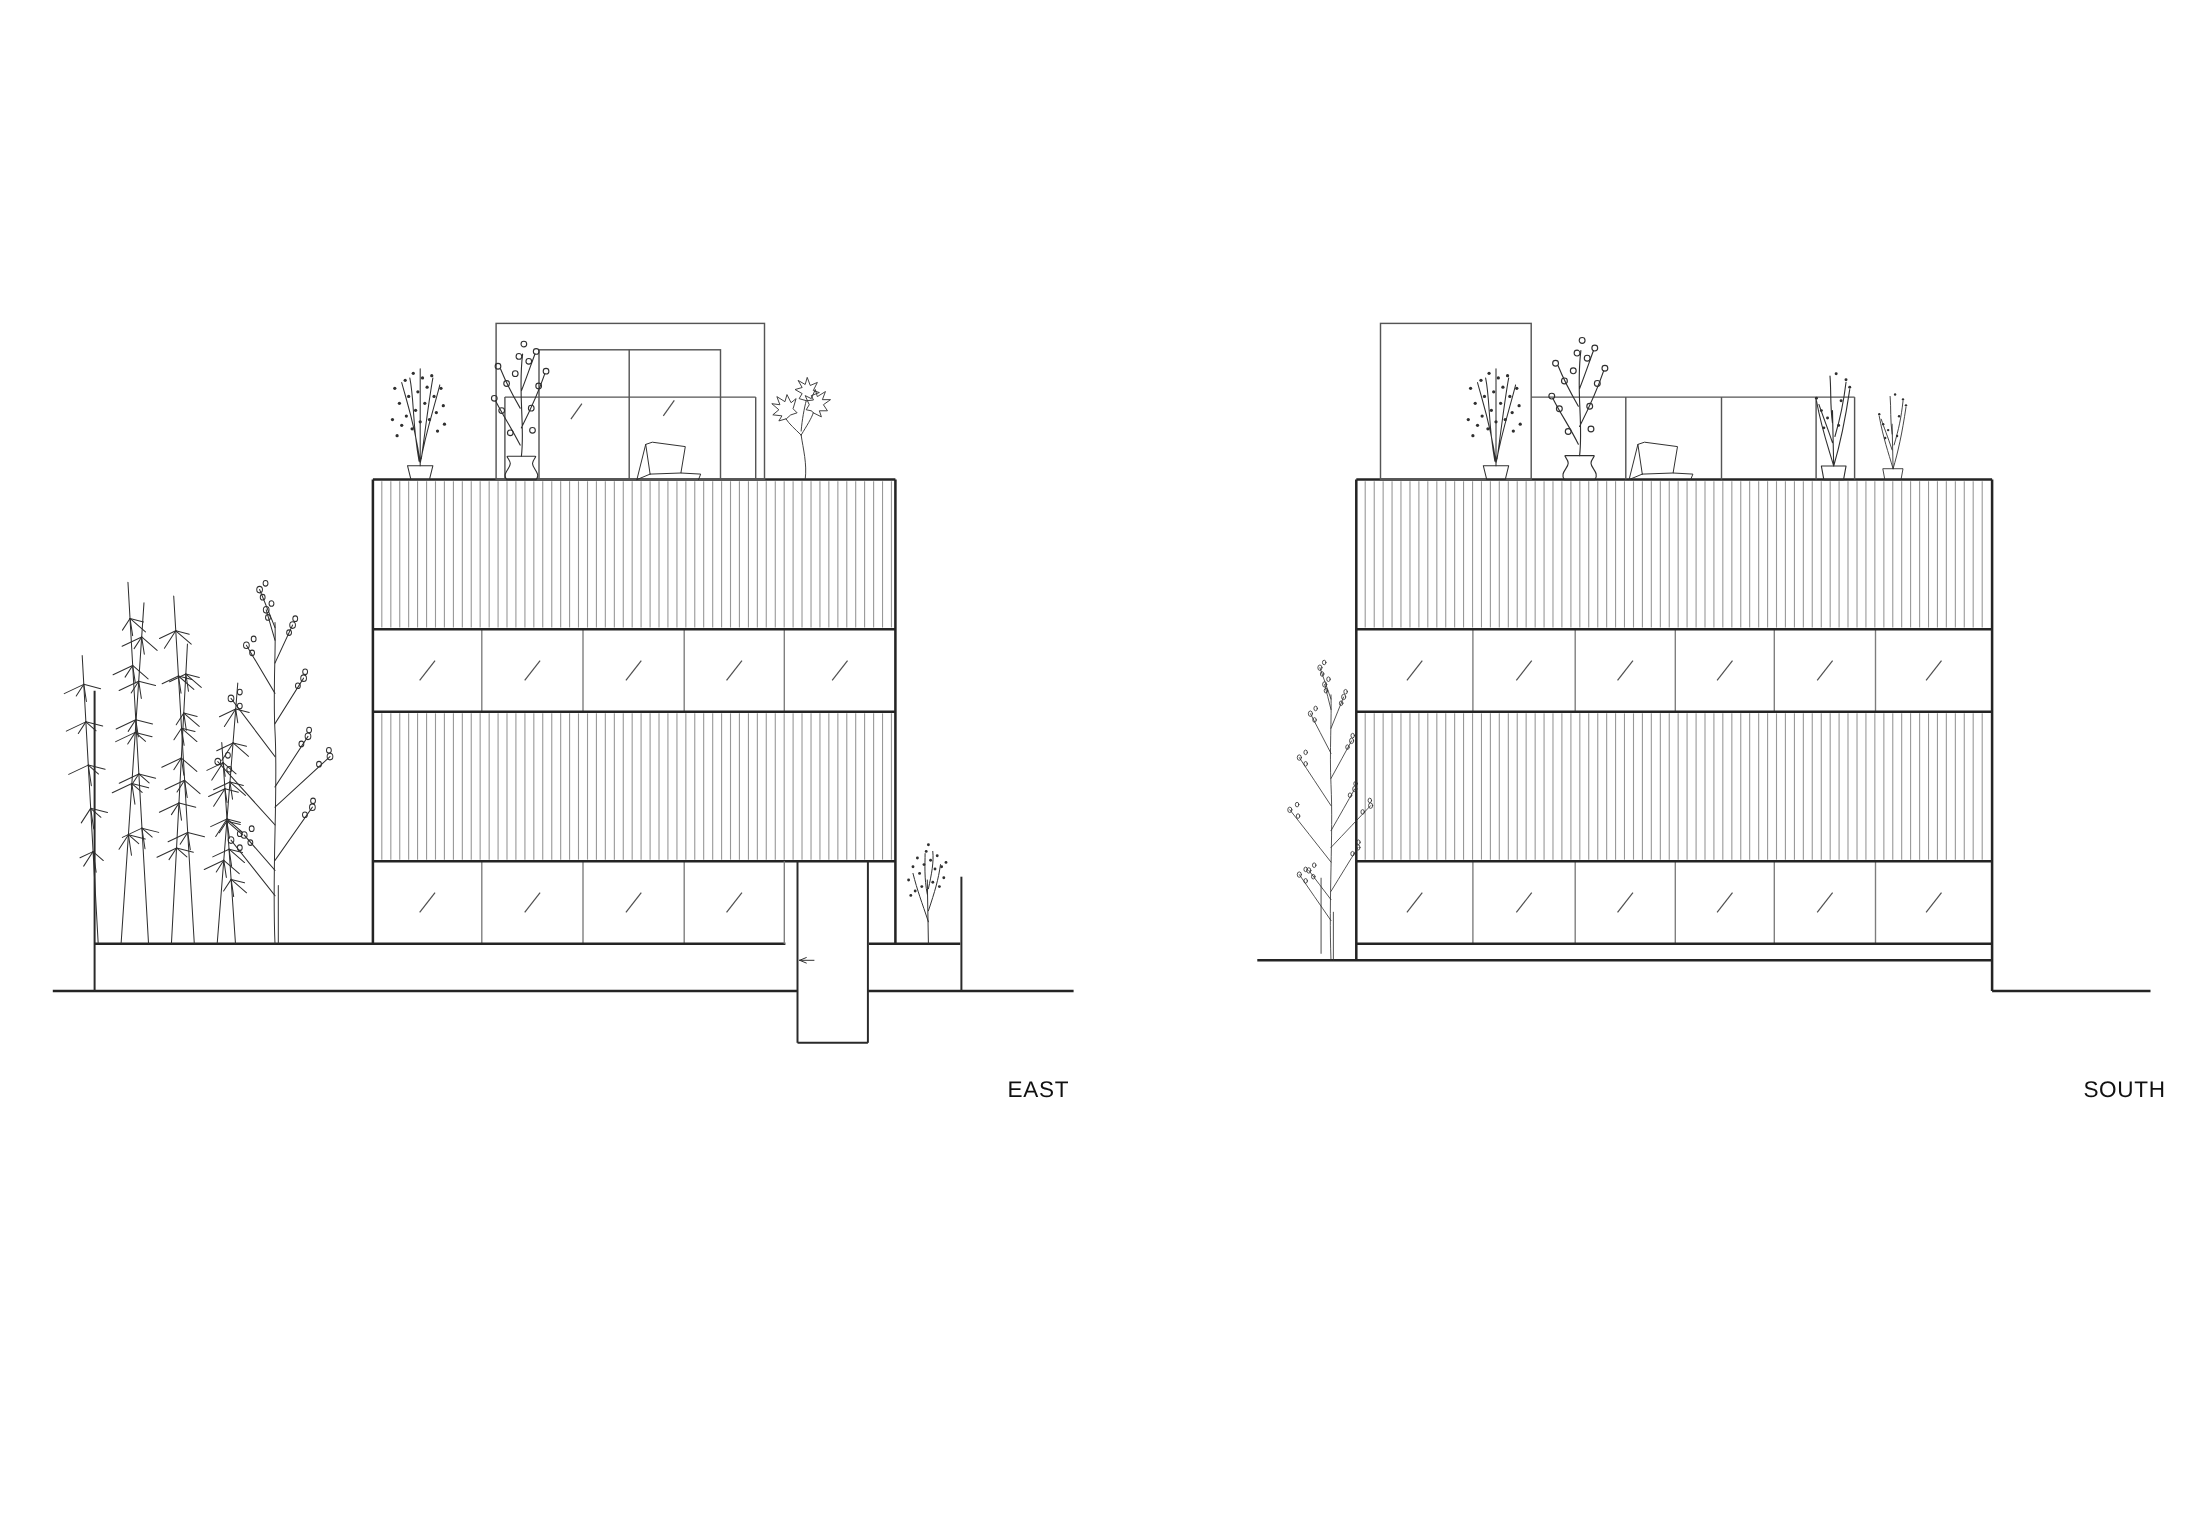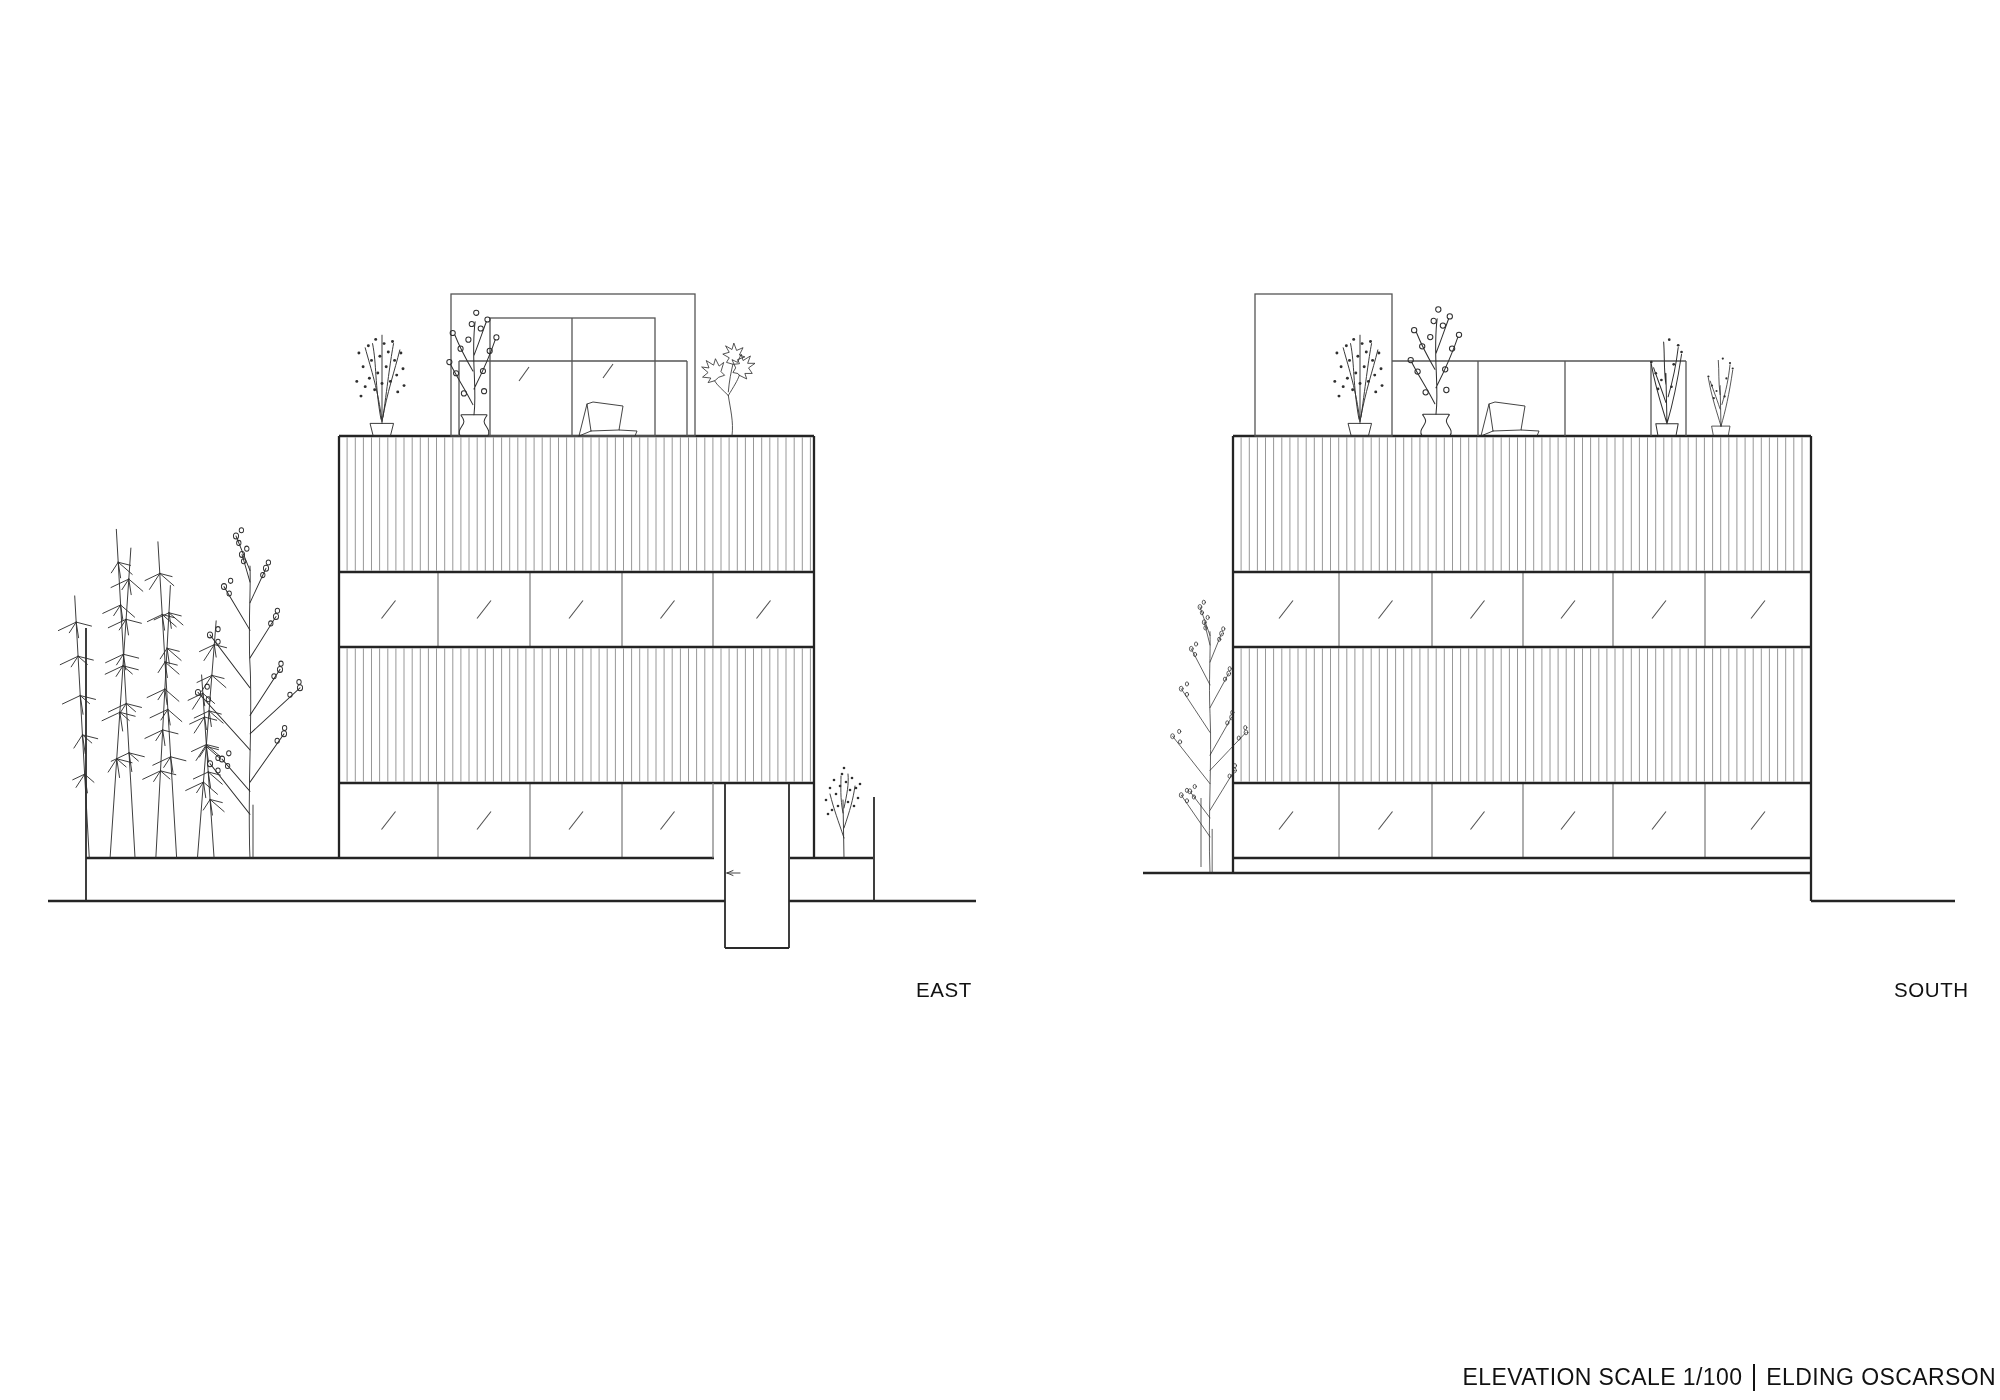--- a/index.html
+++ b/index.html
@@ -791,18 +791,13 @@
             <path class="k" d="M0,-250 Q-7.7,-266.5 -14,-280"></path>
             <circle class="k" cx="-14" cy="-280" r="2.6"></circle>
             <circle class="k" cx="-11.2" cy="-274" r="2.2"></circle>
             <circle class="k" cx="-8.6" cy="-285" r="2.2"></circle>
           </g>
         </g>
         <text class="lbl" x="1884" y="997">SOUTH</text>
       </g>
     </svg>
 
-  <div class="titleblock">
-    <span>ELEVATION SCALE 1/100</span>
-    <span class="sep"></span>
-    <span>ELDING OSCARSON</span>
-  </div>
 </div>
 
 </body></html>

